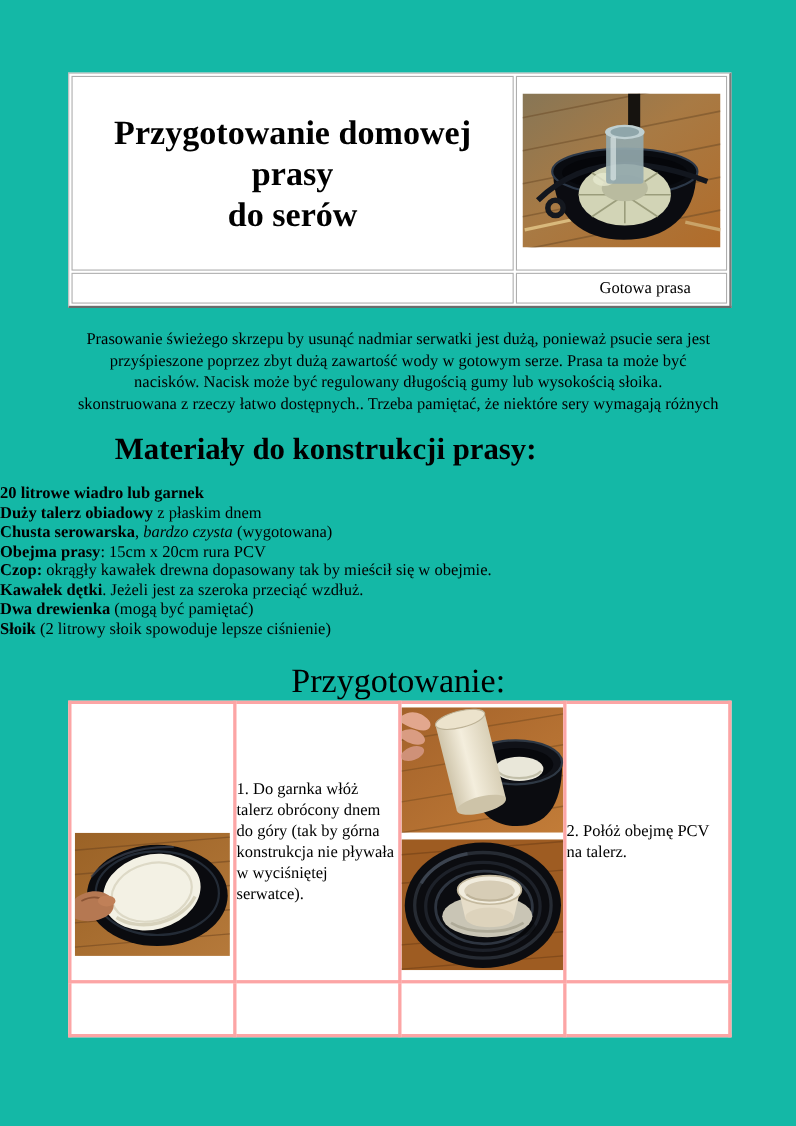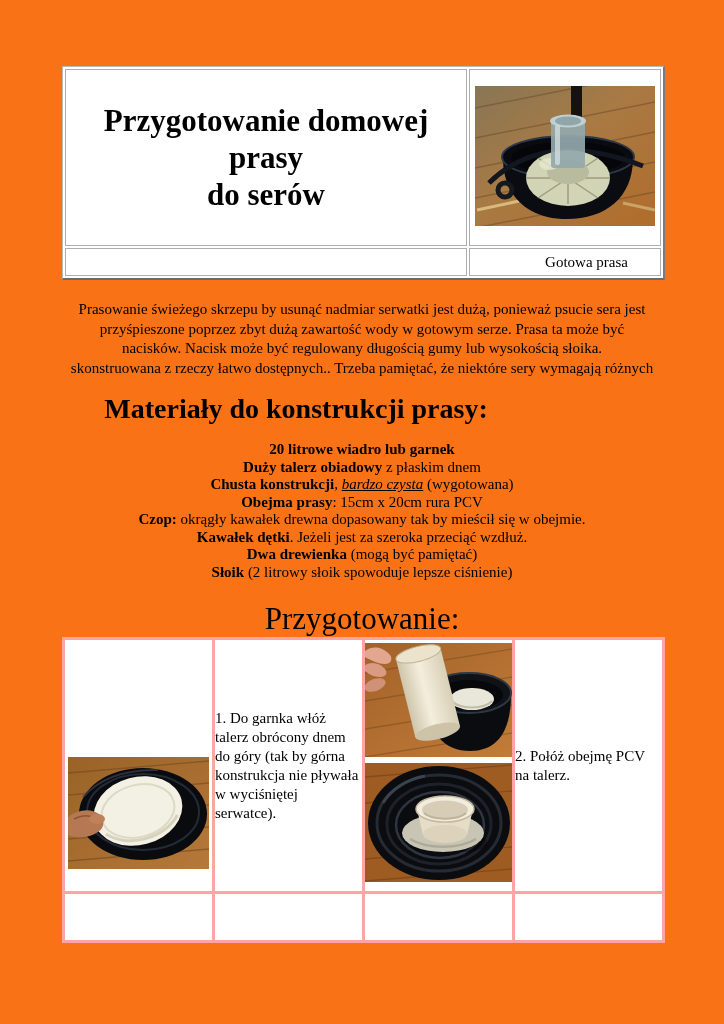--- a/index.html
+++ b/index.html
@@ -1,16 +1,16 @@
 <!DOCTYPE html>
 <html><head>
 <meta charset="utf-8">
 <style>
   html,body{margin:0;padding:0;background:#ffffff;}
-  .page{position:relative;width:724px;height:1024px;background:#f97316;
+  .page{position:relative;width:724px;height:1024px;background:#14b8a6;
         font-family:"Liberation Serif",serif;color:#000;overflow:hidden;}
 
   
   .htable{position:absolute;left:62px;top:66px;border-spacing:2px;background:#fff;
           border:1px solid #b9b9b9;border-right:2px solid #7b7b7b;border-bottom:2px solid #6b6b6b;}
   .htable td{border:1px solid #aeaeae;background:#fff;}
   .title-cell{width:398px;height:173px;text-align:center;vertical-align:middle;}
   .photo-cell{width:188px;text-align:center;vertical-align:middle;}
   .title{font-size:31px;font-weight:bold;line-height:37px;}
   .title span{display:block;}
@@ -18,24 +18,24 @@
   .caption-cell{height:24px;text-align:center;font-size:15px;padding-left:44px;}
 
   
   .intro{position:absolute;left:0;top:300px;width:724px;text-align:center;
          font-size:15px;line-height:19.5px;}
   .intro span{display:block;}
 
   
   .mat-heading{position:absolute;left:0;top:392px;width:592px;text-align:center;
                font-size:28px;font-weight:bold;line-height:34px;}
-  .mat-list{position:absolute;left:0;top:441px;width:724px;text-align:center;
+  .mat-list{position:absolute;left:0;top:441px;width:724px;
             font-size:15px;line-height:17.5px;}
   .mat-list .bold{font-weight:bold;}
-  .mat-list .ital{font-style:italic;text-decoration:underline;}
+  .mat-list .ital{font-style:italic;}
 
   
   .prep-heading{position:absolute;left:0;top:602px;width:724px;text-align:center;
                 font-size:31px;line-height:34px;}
   .ptable{position:absolute;left:62px;top:637px;border-collapse:collapse;background:#fff;
           border:2px solid #828282;}
   .ptable td{border:3px solid #fca5a5;width:147px;padding:0;background:#fff;
              font-size:15px;line-height:19px;vertical-align:middle;}
   .ptable .row1 td{height:251px;}
   .ptable .row2 td{height:46px;}
@@ -116,21 +116,21 @@
     <span>przyśpieszone poprzez zbyt dużą zawartość wody w gotowym serze.  Prasa ta może być</span>
     <span>nacisków. Nacisk może być regulowany długością gumy lub wysokością słoika.</span>
     <span>skonstruowana z rzeczy łatwo dostępnych.. Trzeba pamiętać, że niektóre sery wymagają różnych</span>
   </div>
 
   <div class="mat-heading">Materiały do konstrukcji prasy:</div>
 
   <div class="mat-list">
     <div><span class="bold">20 litrowe wiadro lub garnek</span><span></span></div>
     <div><span class="bold">Duży talerz obiadowy</span><span> z płaskim dnem</span></div>
-    <div><span class="bold">Chusta konstrukcji</span><span>, </span><span class="ital">bardzo czysta</span><span> (wygotowana)</span></div>
+    <div><span class="bold">Chusta serowarska</span><span>, </span><span class="ital">bardzo czysta</span><span> (wygotowana)</span></div>
     <div><span class="bold">Obejma prasy</span><span>: 15cm x 20cm rura PCV</span></div>
     <div><span class="bold">Czop:</span><span> okrągły kawałek drewna dopasowany tak by mieścił się w obejmie.</span></div>
     <div><span class="bold">Kawałek dętki</span><span>. Jeżeli jest za szeroka przeciąć wzdłuż.</span></div>
     <div><span class="bold">Dwa drewienka</span><span> (mogą być pamiętać)</span></div>
     <div><span class="bold">Słoik</span><span> (2 litrowy słoik spowoduje lepsze ciśnienie)</span></div>
   </div>
 
   <div class="prep-heading">Przygotowanie:</div>
 
   <table class="ptable">

